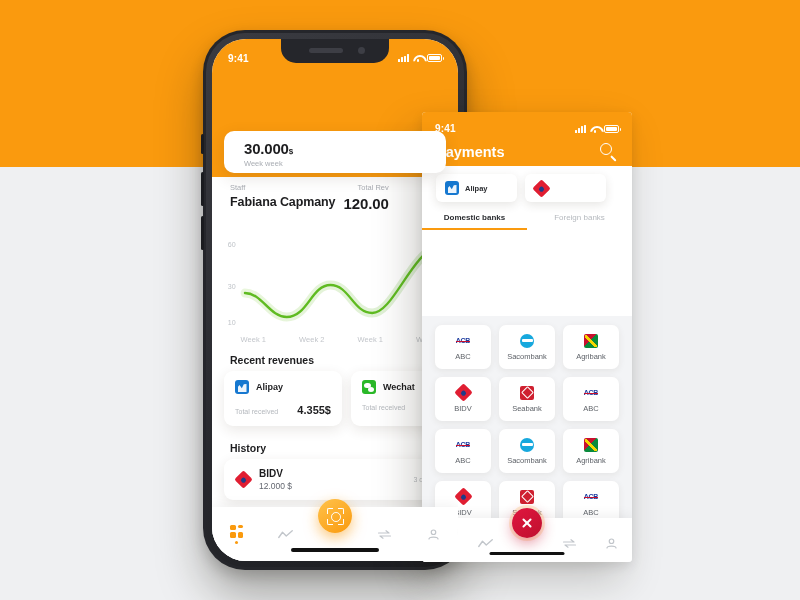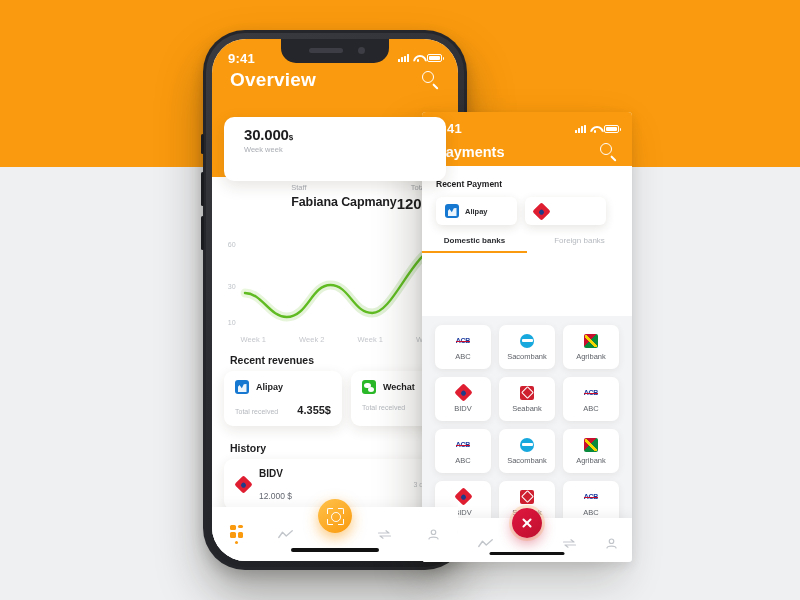--- a/index.html
+++ b/index.html
@@ -37,52 +37,52 @@
     width:108px;height:24px;background:#25262b;
     border-bottom-left-radius:15px;border-bottom-right-radius:15px;z-index:30;
   }
   .notch .speaker{position:absolute;left:28px;top:9px;width:34px;height:5px;border-radius:3px;background:#3d3e45;}
   .notch .cam{position:absolute;right:24px;top:8px;width:7px;height:7px;border-radius:50%;background:#3d3e45;}
 
   .ov-orange{position:absolute;left:0;top:0;width:100%;height:138px;background:#fa9a0e;}
 
   .statusbar{position:absolute;left:0;top:0;width:100%;height:30px;z-index:20;
     display:flex;align-items:center;justify-content:space-between;padding:8px 16px 0;box-sizing:border-box;}
-  .st-time{color:#fff;font-size:13px;font-weight:bold;letter-spacing:.2px;}
+  .st-time{color:#fff;font-size:10px;font-weight:bold;letter-spacing:.2px;}
   .st-icons{display:flex;align-items:center;gap:4px;}
   .sig{display:flex;align-items:flex-end;gap:1px;height:8px;}
   .sig i{display:block;width:2px;background:#fff;border-radius:.5px;}
   .sig i:nth-child(1){height:3px}.sig i:nth-child(2){height:5px}
   .sig i:nth-child(3){height:6.5px}.sig i:nth-child(4){height:8px}
   .wifi{width:10px;height:8px;position:relative;}
   .wifi:before{content:"";position:absolute;left:0;top:1px;width:10px;height:10px;
     border:2px solid #fff;border-radius:50%;clip-path:polygon(0 0,100% 0,100% 45%,0 45%);}
   .wifi:after{content:"";position:absolute;left:3.6px;top:5.4px;width:2.8px;height:2.8px;background:#fff;border-radius:50%;}
   .batt{width:15px;height:8px;border:1px solid #fff;border-radius:2px;position:relative;box-sizing:border-box;}
   .batt:before{content:"";position:absolute;left:1px;top:1px;right:1px;bottom:1px;background:#fff;border-radius:1px;}
   .batt:after{content:"";position:absolute;right:-3px;top:2.4px;width:1.5px;height:3px;background:#fff;border-radius:0 1px 1px 0;}
 
   .ov-title-row{position:absolute;left:0;top:30px;width:100%;
     display:flex;align-items:center;justify-content:space-between;padding:0 18px;box-sizing:border-box;z-index:20;}
   .ov-title{color:#fff;font-size:19px;font-weight:bold;letter-spacing:.2px;}
   .search-ic{width:18px;height:18px;position:relative;cursor:pointer;}
   .search-ic:before{content:"";position:absolute;left:0;top:0;width:12px;height:12px;border:1.8px solid #fff;border-radius:50%;box-sizing:border-box;}
   .search-ic:after{content:"";position:absolute;left:11px;top:11.5px;width:7px;height:1.8px;background:#fff;border-radius:1px;transform:rotate(45deg);transform-origin:left center;}
 
-  .stat-card{position:absolute;left:12px;top:78px;width:222px;height:64px;background:#fff;
+  .stat-card{position:absolute;left:12px;top:92px;width:222px;height:42px;background:#fff;
     border-radius:10px;box-shadow:0 5px 16px rgba(60,50,30,.13);display:flex;z-index:10;}
   .stat{flex:1;padding:9px 0 0 20px;box-sizing:border-box;}
   .stat + .stat{border-left:1px solid #eceef0;padding-left:18px;}
   .stat-val{font-size:15px;font-weight:bold;color:#1d1d1f;letter-spacing:-.2px;}
   .stat-val sub{font-size:8px;font-weight:bold;vertical-align:baseline;}
   .stat-lbl{font-size:7.5px;color:#a9adb3;margin-top:2px;}
 
   .white-sheet{position:absolute;left:0;top:138px;width:100%;bottom:0;background:#fff;}
 
-  .staff-row{position:absolute;left:18px;right:16px;top:144px;display:flex;justify-content:flex-end;align-items:flex-start;}
+  .staff-row{position:absolute;left:18px;right:16px;top:144px;display:flex;justify-content:flex-start;align-items:flex-start;gap:8px;}
   .kv .k{font-size:7.5px;color:#a9adb3;}
   .kv .v{font-size:12.5px;font-weight:bold;color:#1d1d1f;margin-top:3px;letter-spacing:-.1px;}
   .kv.right{text-align:right;}
   .kv.right .v{font-size:15px;}
 
   .chart{position:absolute;left:12px;top:190px;right:6px;height:110px;}
   .chart svg{width:100%;height:100%;display:block;}
   .ytick{font-size:7.5px;fill:#bfc3c8;}
   .xlabels{position:absolute;left:12px;right:0;top:296px;display:flex;font-size:7.5px;color:#c3c6cb;}
   .xlabels span{flex:1;text-align:center;}
@@ -96,21 +96,21 @@
   .rev-name{font-size:9px;font-weight:bold;color:#1d1d1f;}
   .rev-bot{display:flex;align-items:baseline;justify-content:space-between;margin-top:10px;}
   .rev-lbl{font-size:7px;color:#b4b8bd;}
   .rev-amt{font-size:11px;font-weight:bold;color:#1d1d1f;}
 
   .hist-head{position:absolute;left:18px;top:403px;}
   .hist-card{position:absolute;left:12px;top:420px;right:6px;background:#fff;border-radius:9px;
     box-shadow:0 4px 13px rgba(60,50,30,.11);padding:9px 12px;box-sizing:border-box;
     display:flex;align-items:center;}
   .hist-name{font-size:10px;font-weight:bold;color:#1d1d1f;}
-  .hist-amt{font-size:8.5px;color:#636770;margin-top:12px;}
+  .hist-amt{font-size:8.5px;color:#636770;margin-top:2px;}
   .hist-time{margin-left:auto;font-size:7px;color:#b8bcc1;}
 
   .tabbar{position:absolute;left:0;bottom:0;width:100%;height:54px;background:#fff;
     box-shadow:0 -2px 12px rgba(0,0,0,.05);display:flex;align-items:center;z-index:25;}
   .tabitem{flex:1;display:flex;flex-direction:column;align-items:center;justify-content:center;gap:3px;cursor:pointer;}
   .grid-ic{width:13px;height:13px;display:grid;grid-template-columns:1fr 1fr;grid-template-rows:1fr 1fr;gap:2px;}
   .grid-ic i{display:block;border-radius:1.5px;background:#c2c6cb;}
   .grid-ic.active i{background:#fa9a0e;}
   .grid-ic i:nth-child(2){height:60%}
   .dot{width:3px;height:3px;border-radius:50%;background:#fa9a0e;}
@@ -218,24 +218,20 @@
             <i></i>
             <i></i>
             <i></i>
             <i></i>
           </span>
         <span class="wifi"></span>
         <span class="batt"></span>
       </div>
     </div>
 
-    <div class="ov-title-row">
-      <div class="ov-title">Overview</div>
-      <div class="search-ic"></div>
-    </div>
 
     <div class="stat-card">
       <div class="stat">
         <div class="stat-val"><span>30.000</span><sub>$</sub></div>
         <div class="stat-lbl">Week week</div>
       </div>
     </div>
 
     <div class="white-sheet"></div>
 
@@ -375,21 +371,20 @@
       <span class="batt"></span>
     </div>
   </div>
 
   <div class="pay-title-row">
     <div class="pay-title">Payments</div>
     <div class="search-ic"></div>
   </div>
 
   <div class="pay-body">
-    <div class="pay-sec">Recent Payment</div>
 
     <div class="recent-row">
       <div class="recent-card">
         <span class="logo logo-alipay"></span>
         <span class="recent-name">Alipay</span>
       </div>
       <div class="recent-card">
         <span class="logo logo-bidv">
             <span class="d"></span>
           </span>

